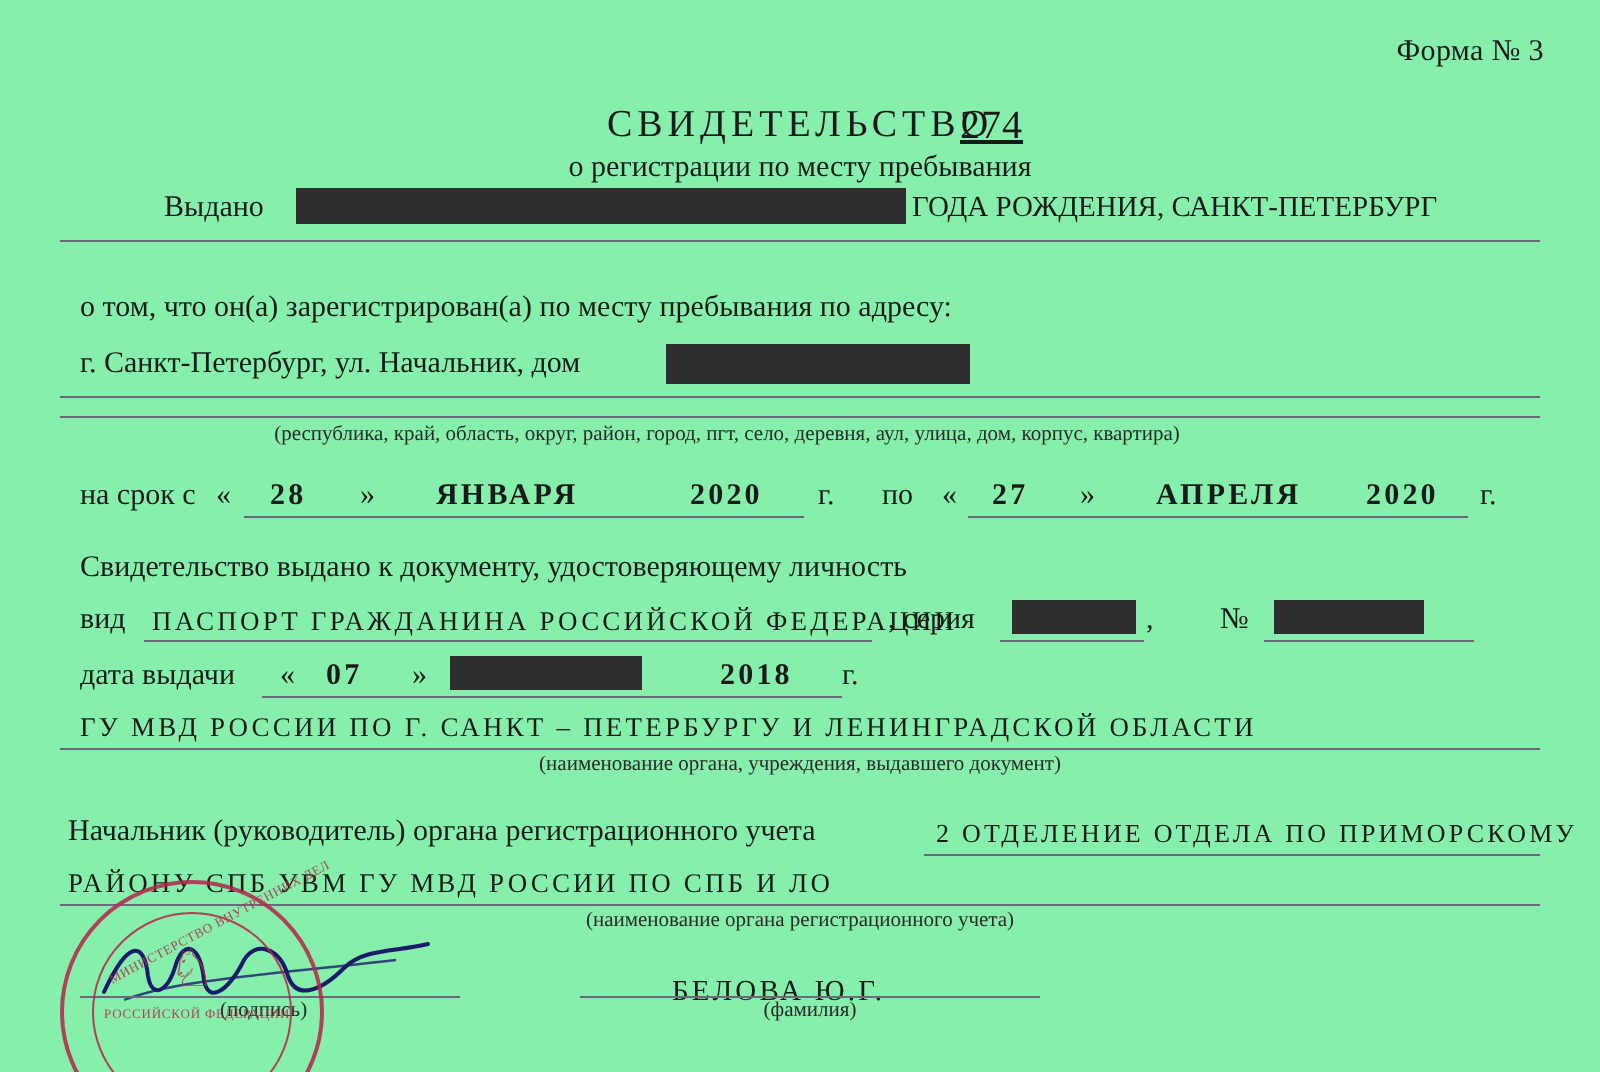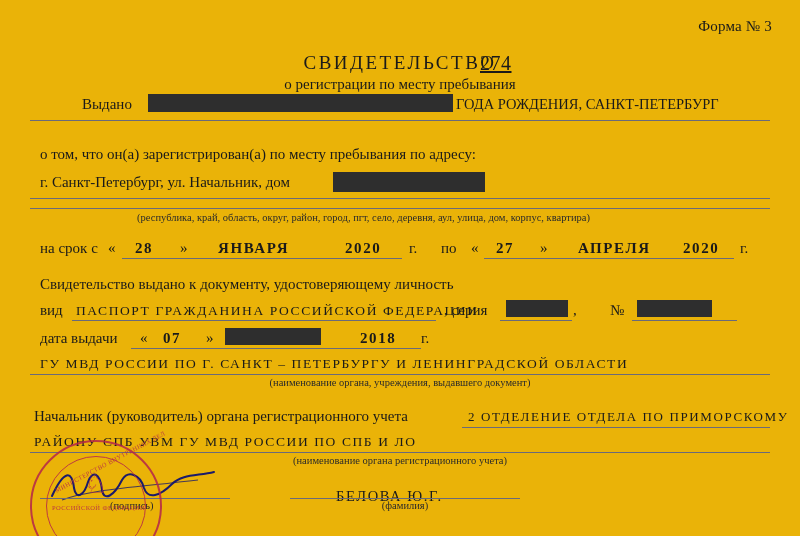--- a/index.html
+++ b/index.html
@@ -12,21 +12,21 @@
     background: #ffffff;
     font-family: "Liberation Serif", serif;
     color: #1a1a1a;
     overflow: hidden;
     position: relative;
   }
   .page {
     position: relative;
     width: 800px;
     height: 536px;
-    background: #eab308;
+    background: #86efac;
   }
 
   
   .form-no {
     position: absolute;
     top: 18px;
     right: 28px;
     font-size: 15px;
     letter-spacing: 0.2px;
   }

